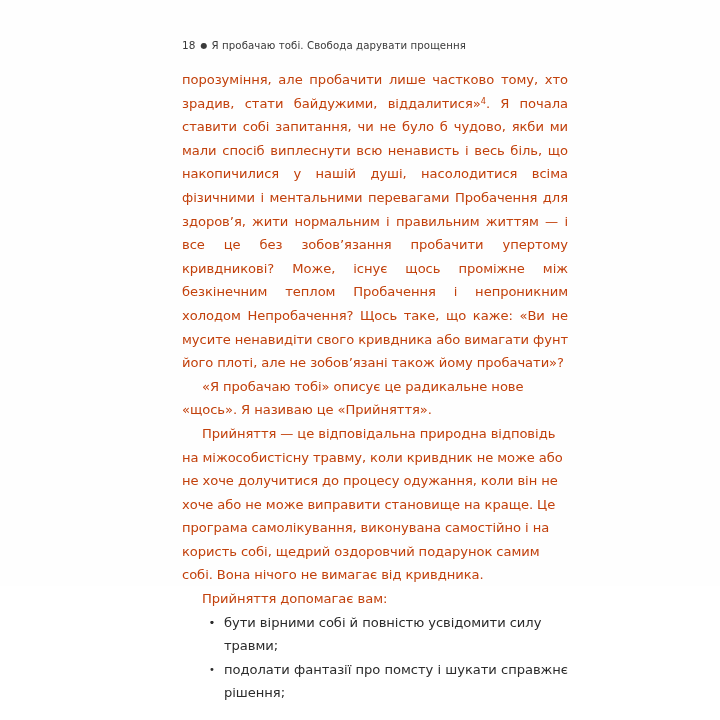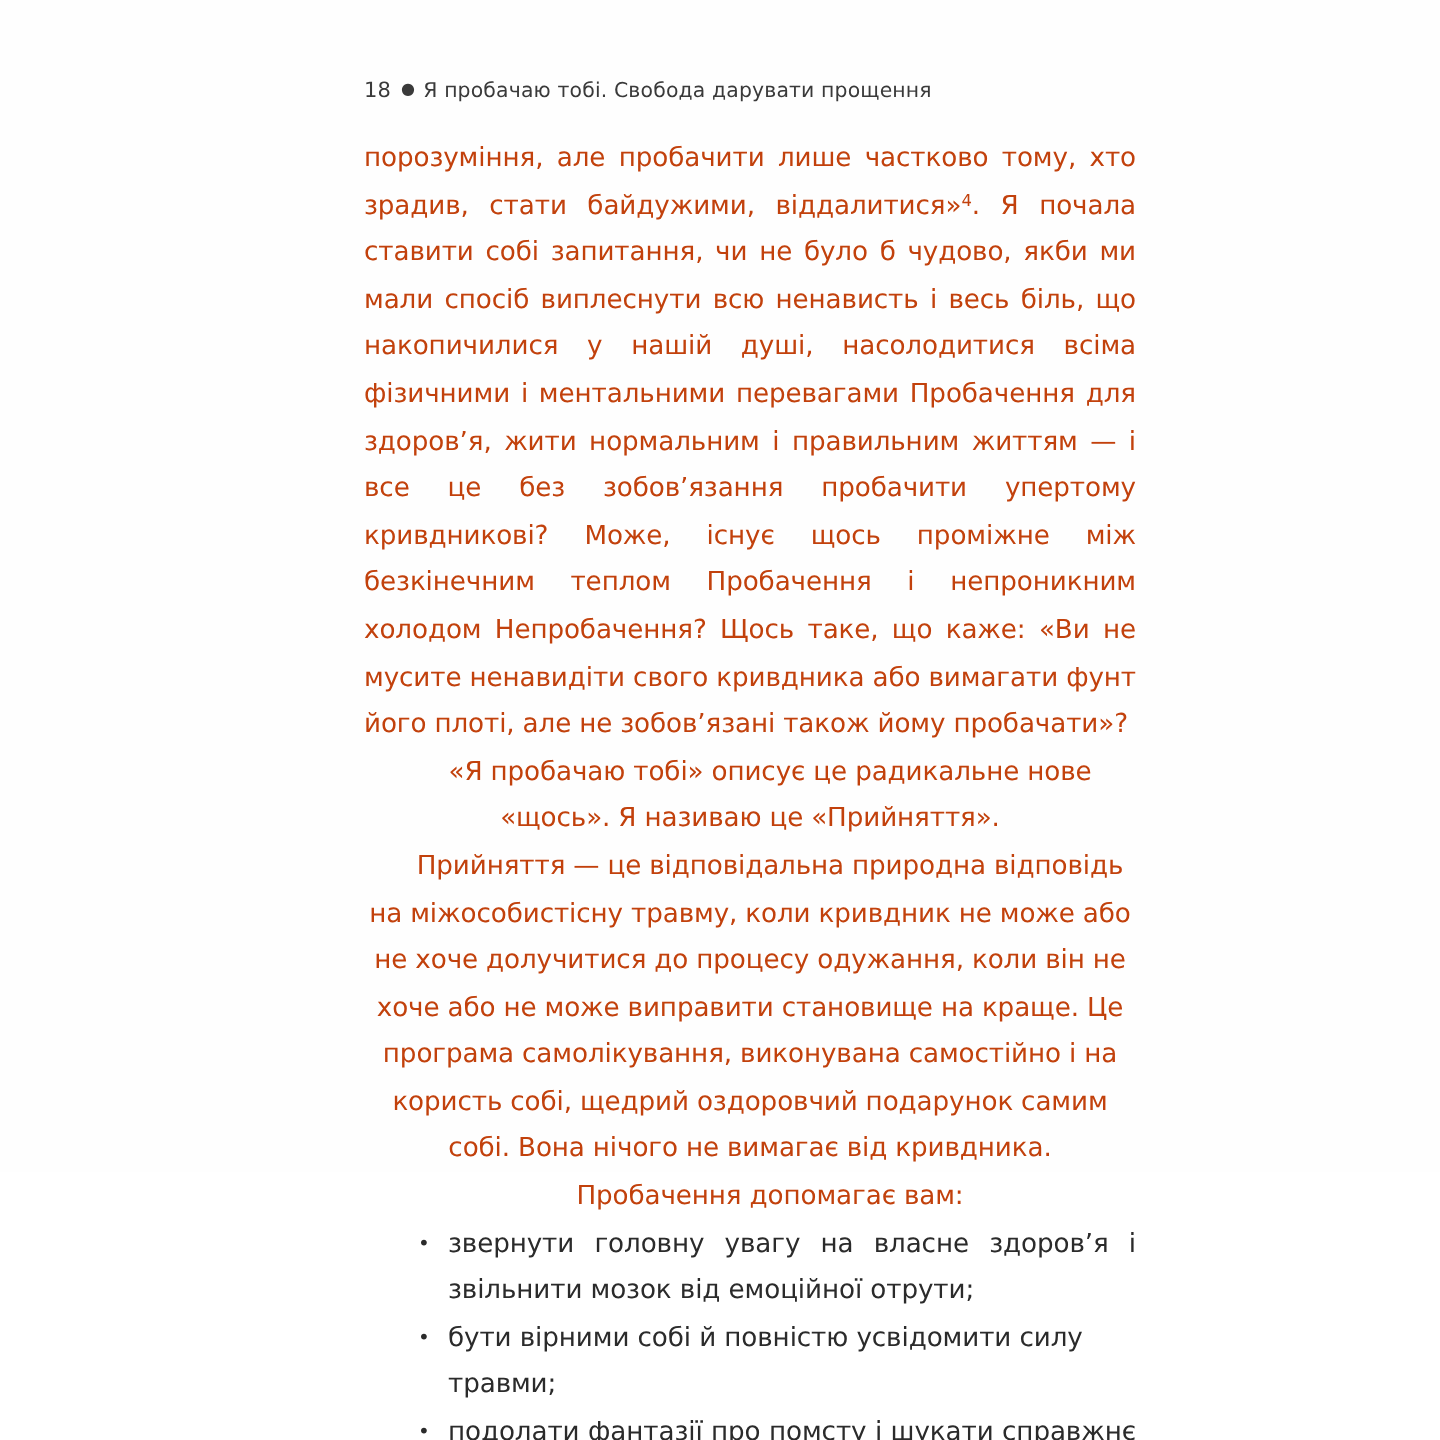--- a/index.html
+++ b/index.html
@@ -66,21 +66,21 @@
     color: #c2410c;
     letter-spacing: -0.05px;
     word-spacing: -0.1px;
     -webkit-hyphens: none;
     hyphens: none;
   }
   p.body-par.no-indent {
     text-indent: 0;
   }
   p.body-par.last-line-left {
-    text-align: center;
+    text-align: left;
   }
 
   sup.fn {
     font-size: 8.2px;
     vertical-align: 4px;
     line-height: 0;
   }
 
   
   ul#accept-list {
@@ -121,23 +121,23 @@
   </div>
 
   <div id="text-column">
 
     <p class="body-par no-indent"><span>порозуміння, але пробачити лише частково тому, хто зрадив, стати байдужими, віддалитися»</span><sup class="fn">4</sup><span>. Я почала ставити собі запитання, чи не було б чудово, якби ми мали спосіб виплеснути всю ненависть і весь біль, що накопичилися у нашій душі, насолодитися всіма фізичними і ментальними перевагами Пробачення для здоров’я, жити нормальним і правильним життям — і все це без зобов’язання пробачити упертому кривдникові? Може, існує щось проміжне між безкінечним теплом Пробачення і непроникним холодом Непробачення? Щось таке, що каже: «Ви не мусите ненавидіти свого кривдника або вимагати фунт його плоті, але не зобов’язані також йому пробачати»?</span></p>
 
     <p class="body-par last-line-left">«Я пробачаю тобі» описує це радикальне нове «щось». Я називаю це «Прийняття».</p>
 
     <p class="body-par last-line-left">Прийняття — це відповідальна природна відповідь на міжособистісну травму, коли кривдник не може або не хоче долучитися до процесу одужання, коли він не хоче або не може виправити становище на краще. Це програма самолікування, виконувана самостійно і на користь собі, щедрий оздоровчий подарунок самим собі. Вона нічого не вимагає від кривдника.</p>
 
-    <p class="body-par last-line-left">Пробачення допомагає вам:</p>
+    <p class="body-par last-line-left">Прийняття допомагає вам:</p>
 
     <ul id="accept-list">
-      <li><span class="bullet">•</span><span>звернути головну увагу на власне здоров’я і звільнити мозок від емоційної отрути;</span></li>
+      <li><span class="bullet">•</span></li>
       <li class="flush"><span class="bullet">•</span><span>бути вірними собі й повністю усвідомити силу травми;</span></li>
       <li><span class="bullet">•</span><span>подолати фантазії про помсту і шукати справжнє рішення;</span></li>
 
     </ul>
 
   </div>
 </div>
 
 </body></html>

